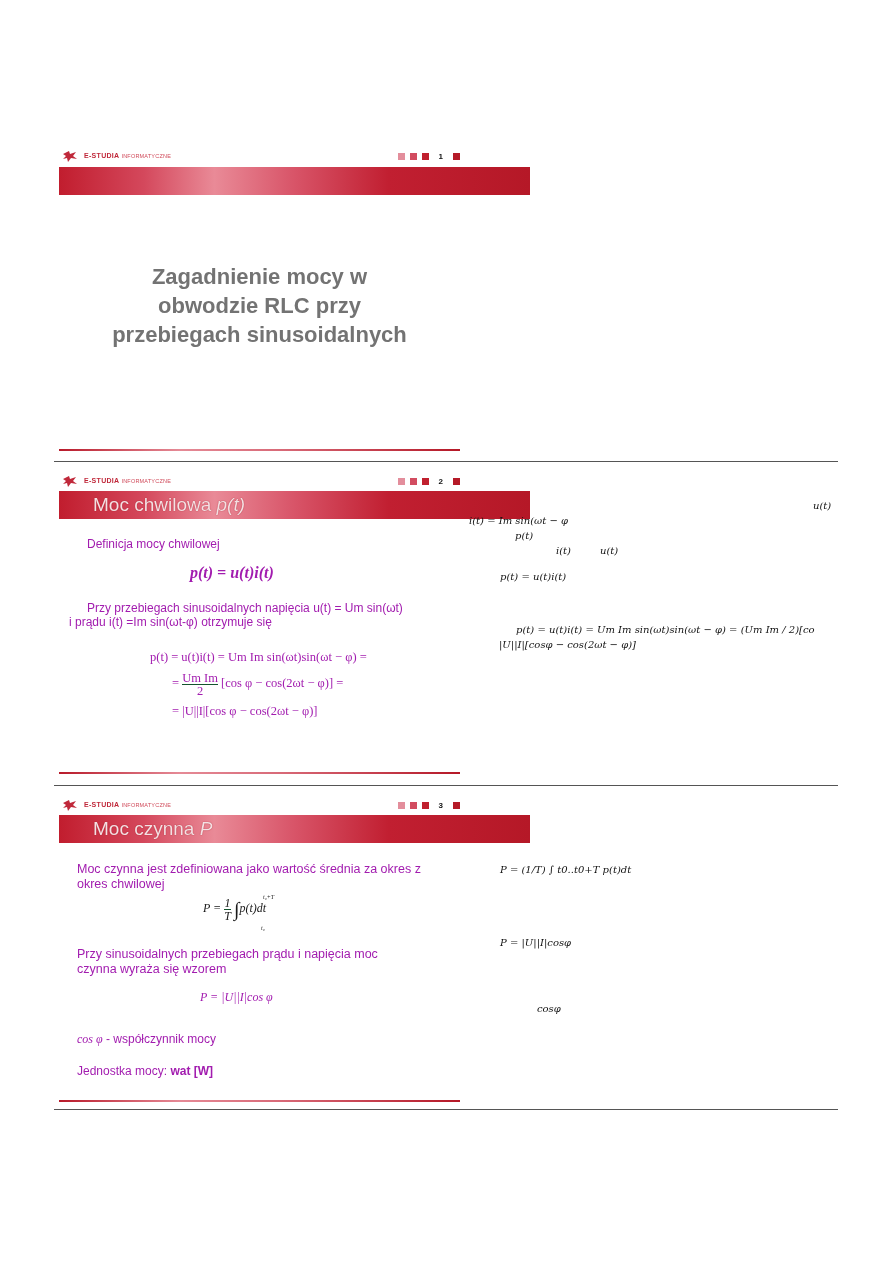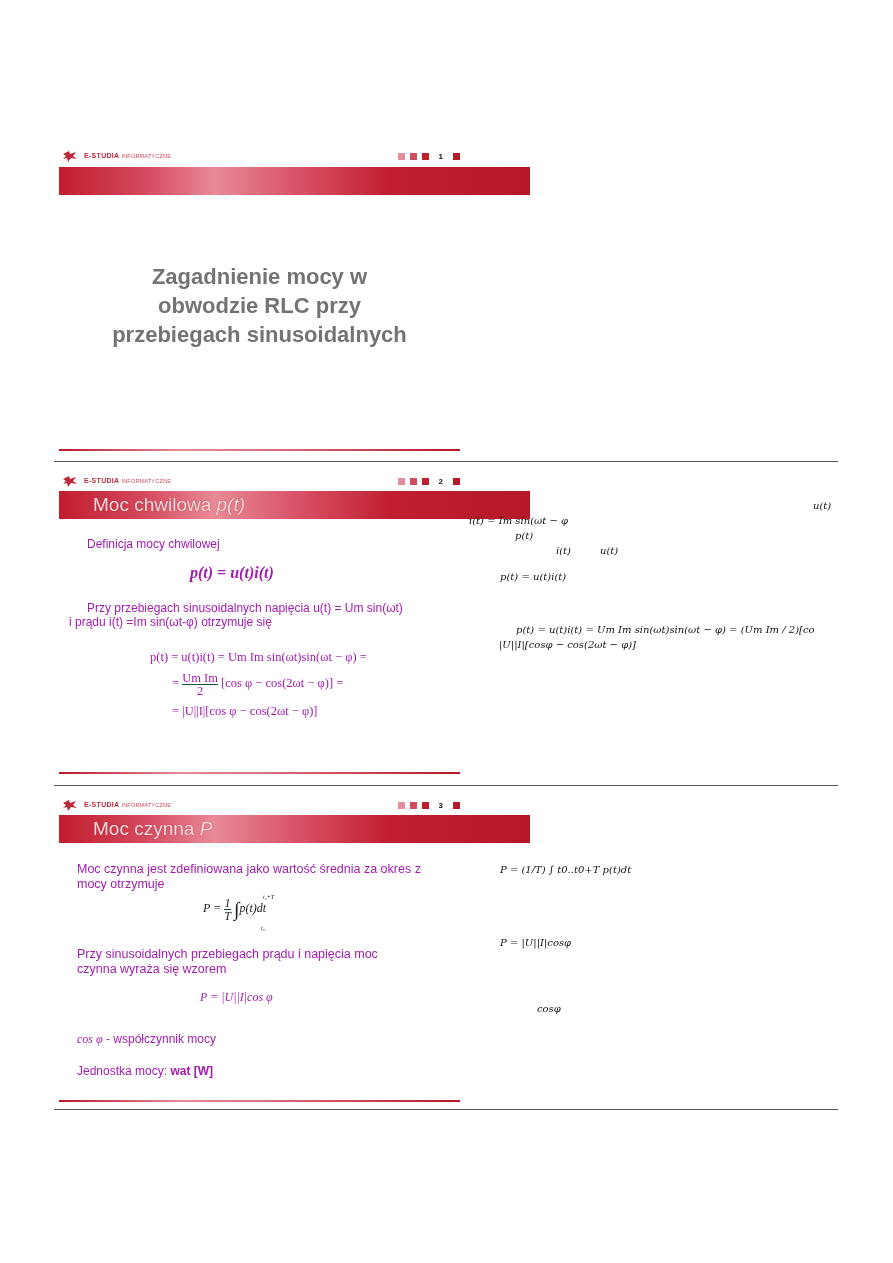--- a/index.html
+++ b/index.html
@@ -125,21 +125,21 @@
       <span class="sq c"></span>
       <span class="page-num">3</span>
       <span class="sq d"></span>
     </div>
   </div>
   <div class="band" style="top:815px;">
     <div class="band-title"><span>Moc czynna </span><i>P</i></div>
   </div>
 
   <div class="txt" style="left:77px; top:862px; font-size:12.5px;">Moc czynna jest zdefiniowana jako wartość średnia za okres z</div>
-  <div class="txt" style="left:77px; top:877px; font-size:12.5px;">mocy otrzymuje</div>
+  <div class="txt" style="left:77px; top:877px; font-size:12.5px;">okres chwilowej</div>
 
   <div class="abs math" style="left:203px; top:897px; font-size:12px; font-style:italic; white-space:nowrap;">
     <span>P = </span><span class="frac"><span class="num">1</span><span>T</span></span>
     <span style="font-size:20px; font-style:normal; vertical-align:middle;">∫</span><span>p(t)dt</span>
     <span style="position:absolute; left:60px; top:-3px; font-size:6px;">t₀+T</span>
     <span style="position:absolute; left:58px; top:28px; font-size:6px;">t₀</span>
   </div>
 
   <div class="txt" style="left:77px; top:947px; font-size:12.5px;">Przy sinusoidalnych przebiegach prądu   i napięcia moc</div>
   <div class="txt" style="left:77px; top:962px; font-size:12.5px;">czynna wyraża się wzorem</div>

